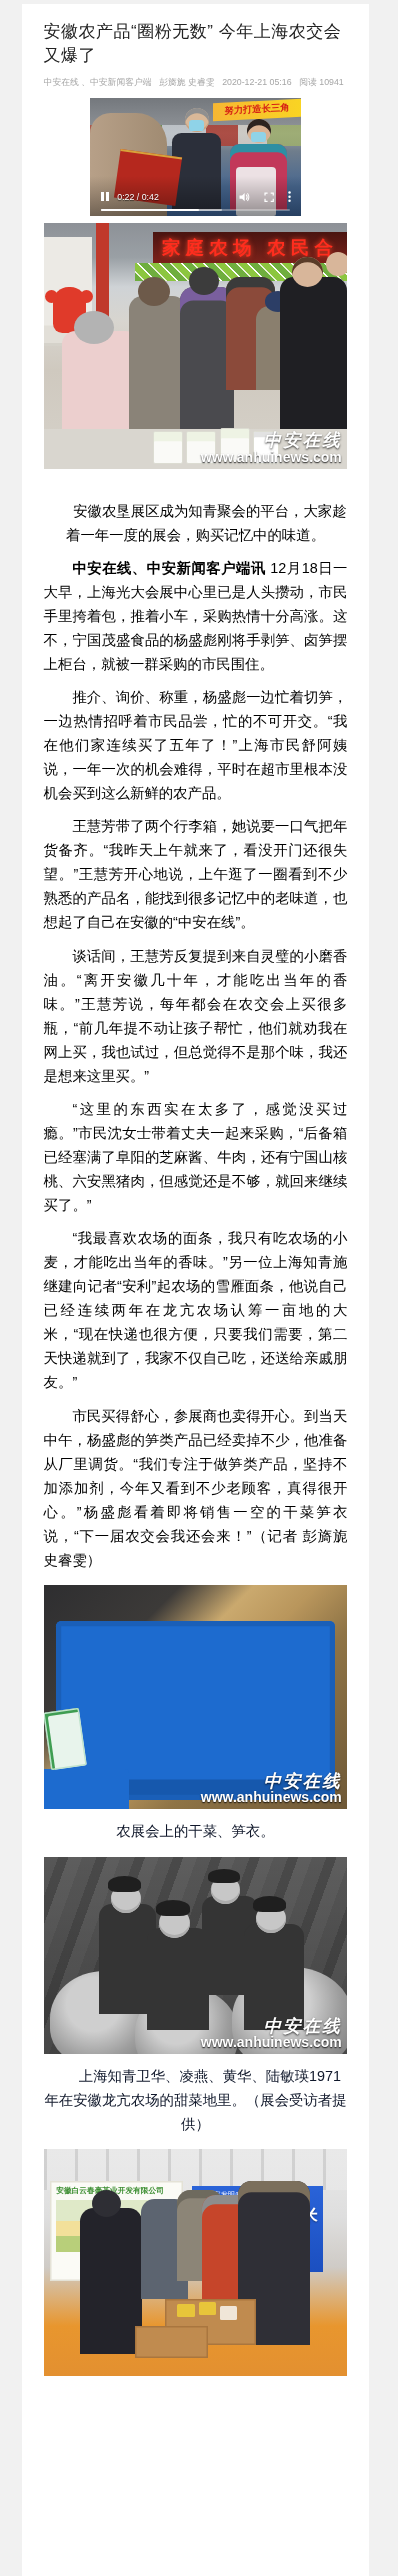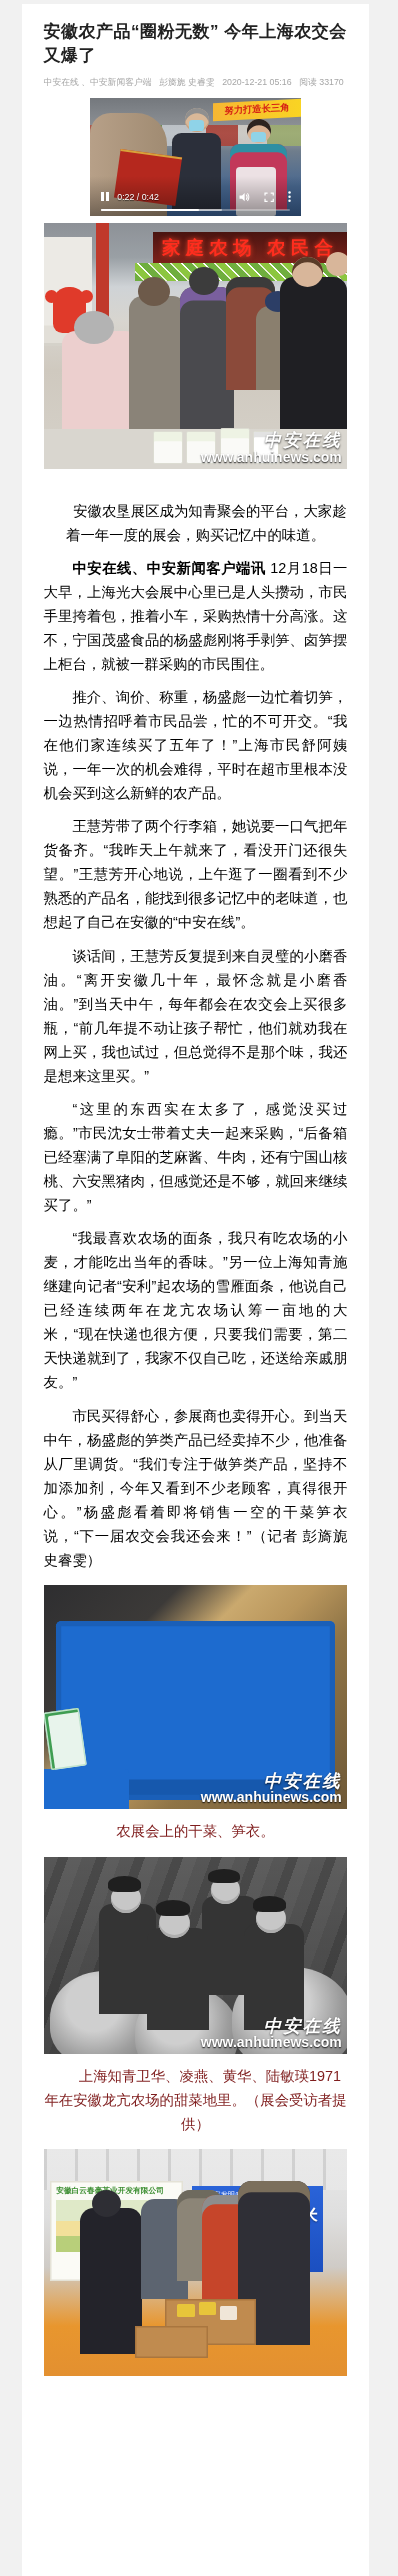--- a/index.html
+++ b/index.html
@@ -1,21 +1,21 @@
 <!DOCTYPE html>
 <html style="font-size:8.2px"><head>
 <meta charset="utf-8">
 <style>
   * { margin:0; padding:0; box-sizing:border-box; }
   html,body { background:#f1f1f1; font-family:"Liberation Sans","DejaVu Sans",sans-serif; }
   .page { width:398px; min-height:2784px; background:#f1f1f1; position:relative; }
   .card { position:absolute; left:22px; top:4.1px; width:347px; min-height:2777px;
           background:#ffffff; padding:15.5px 21.6px 15.5px 21.6px; }
 
-  .title { font-size:17px; line-height:1.45; font-weight:bold; color:#222; letter-spacing:0.5px; }
+  .title { font-size:17px; line-height:1.45; font-weight:normal; color:#222; letter-spacing:0.5px; }
   .byline { margin-top:8.2px; font-size:8.8px; color:#a6a6a6; white-space:nowrap; }
   .byline span { margin-right:5.2px; }
 
   
   .video { position:relative; width:211px; height:118px; margin:9.3px auto 0 auto;
            background:linear-gradient(180deg,#74787d 0%,#8a8e93 22%,#9aa0a6 30%,#6f7d8c 45%,#48678f 75%,#3f679c 100%);
            overflow:hidden; cursor:pointer; }
   .v-banner { position:absolute; right:0; top:3.1px; width:88px; height:17.5px;
               background:linear-gradient(90deg,#f7b733,#f9d423); transform:skewY(-3deg);
               color:#d62015; font-weight:bold; font-size:9.3px; text-align:center; line-height:17.5px; overflow:hidden;}
@@ -100,38 +100,38 @@
   .p4-blue .row2 { font-size:17.5px; font-weight:bold; letter-spacing:2.1px; margin-top:3.1px; text-shadow:0 1px 1.5px rgba(0,0,0,.4); }
   .p4-blue .row3 { font-size:6.2px; margin-top:4.1px; color:#e8edff; }
   .p4-box { position:absolute; background:#c08b4f; box-shadow:inset 0 0 0 1.5px #a9763f; }
   .p4-snack { position:absolute; background:#e8c53a; border-radius:1.5px; }
 
   
   .body { margin-top:30px; font-size:14.4px; color:#000; line-height:24px; text-align:justify; }
   .body p { margin:0 0 9.3px 0; text-indent:2em; }
   .body p.centered { text-align:center; }
   .lead { font-weight:bold; }
-  .caption { font-size:14.4px; color:#7f1d1d; line-height:24px; text-align:center; text-indent:2em; margin:10.3px auto 3.1px auto; width:303px; }
+  .caption { font-size:14.4px; color:#0f172a; line-height:24px; text-align:center; text-indent:2em; margin:10.3px auto 3.1px auto; width:303px; }
   .caption.oneline { text-indent:0; }
 
   svg { display:block; }
 </style>
 </head>
 <body>
 
 <div class="page">
   <div class="card">
 
     <h1 class="title">安徽农产品“圈粉无数” 今年上海农交会又爆了</h1>
 
     <div class="byline">
       <span>中安在线 、中安新闻客户端</span>
       <span>彭旖旎 史睿雯</span>
       <span>2020-12-21 05:16</span>
-      <span>阅读 33170</span>
+      <span>阅读 10941</span>
     </div>
 
     <div class="video">
       <div class="v-banner">努力打造长三角</div>
       <div class="v-booths"></div>
 
       <div class="v-person" style="left:0;top:12.4px;width:77px;height:106px;">
         <div class="v-body" style="width:77px;height:106px;background:linear-gradient(90deg,#b7a088,#a08b72);border-radius:20.6px 31px 0 0;"></div>
       </div>
 
@@ -216,21 +216,21 @@
         <div class="wm-logo">中安在线</div>
         <div class="wm-url">www.anhuinews.com</div>
       </div>
     </div>
 
     <div class="body">
       <p class="centered">安徽农垦展区成为知青聚会的平台，大家趁着一年一度的展会，购买记忆中的味道。</p>
       <p><span class="lead">中安在线、中安新闻客户端讯</span><span> 12月18日一大早，上海光大会展中心里已是人头攒动，市民手里挎着包，推着小车，采购热情十分高涨。这不，宁国茂盛食品的杨盛彪刚将手剥笋、卤笋摆上柜台，就被一群采购的市民围住。</span></p>
       <p>推介、询价、称重，杨盛彪一边忙着切笋，一边热情招呼着市民品尝，忙的不可开交。“我在他们家连续买了五年了！”上海市民舒阿姨说，一年一次的机会难得，平时在超市里根本没机会买到这么新鲜的农产品。</p>
       <p>王慧芳带了两个行李箱，她说要一口气把年货备齐。“我昨天上午就来了，看没开门还很失望。”王慧芳开心地说，上午逛了一圈看到不少熟悉的产品名，能找到很多记忆中的老味道，也想起了自己在安徽的“中安在线”。</p>
-      <p>谈话间，王慧芳反复提到来自灵璧的小磨香油。“离开安徽几十年，最怀念就是小磨香油。”到当天中午，每年都会在农交会上买很多瓶，“前几年提不动让孩子帮忙，他们就劝我在网上买，我也试过，但总觉得不是那个味，我还是想来这里买。”</p>
+      <p>谈话间，王慧芳反复提到来自灵璧的小磨香油。“离开安徽几十年，才能吃出当年的香味。”王慧芳说，每年都会在农交会上买很多瓶，“前几年提不动让孩子帮忙，他们就劝我在网上买，我也试过，但总觉得不是那个味，我还是想来这里买。”</p>
       <p>“这里的东西实在太多了，感觉没买过瘾。”市民沈女士带着丈夫一起来采购，“后备箱已经塞满了阜阳的芝麻酱、牛肉，还有宁国山核桃、六安黑猪肉，但感觉还是不够，就回来继续买了。”</p>
       <p>“我最喜欢农场的面条，我只有吃农场的小麦，才能吃出当年的香味。”另一位上海知青施继建向记者“安利”起农场的雪雁面条，他说自己已经连续两年在龙亢农场认筹一亩地的大米，“现在快递也很方便，只要我们需要，第二天快递就到了，我家不仅自己吃，还送给亲戚朋友。”</p>
       <p>市民买得舒心，参展商也卖得开心。到当天中午，杨盛彪的笋类产品已经卖掉不少，他准备从厂里调货。“我们专注于做笋类产品，坚持不加添加剂，今年又看到不少老顾客，真得很开心。”杨盛彪看着即将销售一空的干菜笋衣说，“下一届农交会我还会来！”（记者 彭旖旎 史睿雯）</p>
     </div>
 
     <div class="photo photo2">
       <div class="crate main">
         <div class="pile"></div>
       </div>
       <div class="crate" style="left:-6%;bottom:-8%;width:34%;height:26%;border-radius:4.1px;"></div>

